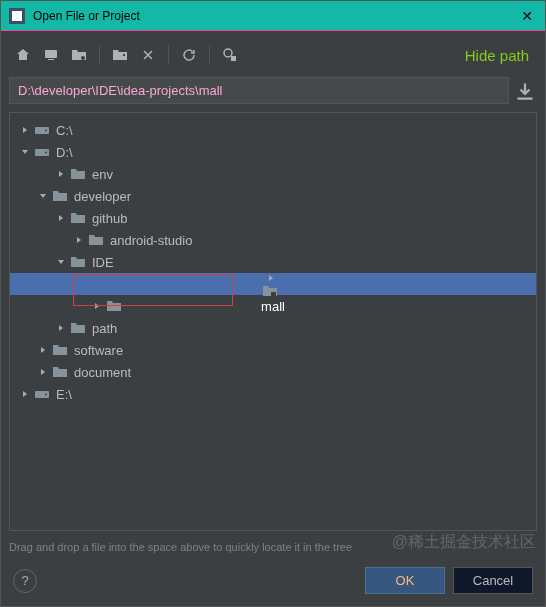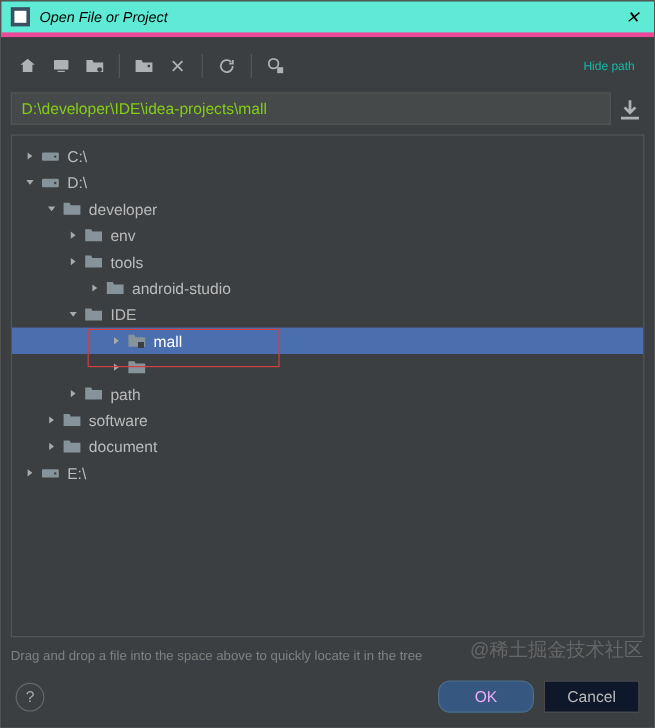--- a/index.html
+++ b/index.html
@@ -1,46 +1,46 @@
 <!DOCTYPE html>
 <html><head>
 <meta charset="utf-8">
 <style>
 * { margin: 0; padding: 0; box-sizing: border-box; font-family: "Segoe UI", Arial, sans-serif; }
 body { background: #2b2b2b; width: 546px; height: 607px; overflow: hidden; border: 1px solid #555; }
-.titlebar { background: #5eead4; height: 30px; display: flex; align-items: center; padding: 0 8px; border-bottom: 4px solid #ec4899; font-style: italic; }
+.titlebar { background: #14b8a6; height: 30px; display: flex; align-items: center; padding: 0 8px; border-bottom: 1px solid #ec4899; }
 .titlebar-icon { width: 16px; height: 16px; background: #3b5163; margin-right: 8px; position: relative; }
 .titlebar-icon::after { content: ""; position: absolute; inset: 3px; background: #fff; }
 .titlebar-title { flex: 1; font-size: 12px; color: #000; }
 .titlebar-close { font-size: 14px; color: #000; cursor: pointer; padding: 0 4px; }
 .content { background: #3c3f41; padding: 8px; height: calc(100% - 30px); display: flex; flex-direction: column; }
 .toolbar { display: flex; align-items: center; gap: 4px; padding: 4px 2px; }
 .tool-btn { width: 24px; height: 24px; display: flex; align-items: center; justify-content: center; color: #afb1b3; cursor: pointer; }
 .tool-btn svg { width: 16px; height: 16px; }
 .tool-sep { width: 1px; height: 20px; background: #555; margin: 0 4px; }
-.hide-path { margin-left: auto; color: #14b8a6; font-size: 10px; cursor: pointer; padding-right: 6px; }
+.hide-path { margin-left: auto; color: #84cc16; font-size: 15px; cursor: pointer; padding-right: 6px; }
 .path-row { display: flex; align-items: center; margin-top: 6px; gap: 4px; }
-.path-input { flex: 1; background: #45494a; border: 1px solid #555; color: #84cc16; font-size: 13px; padding: 5px 8px; outline: none; }
+.path-input { flex: 1; background: #45494a; border: 1px solid #555; color: #f9a8d4; font-size: 13px; padding: 5px 8px; outline: none; }
 .download-btn { width: 24px; height: 24px; display: flex; align-items: center; justify-content: center; color: #afb1b3; cursor: pointer; }
 .tree { flex: 1; background: #3c3f41; border: 1px solid #555; margin-top: 8px; overflow: auto; padding: 6px 0; }
 .tree-row { display: flex; align-items: center; height: 22px; font-size: 13px; color: #bbb; cursor: pointer; white-space: nowrap; }
-.tree-row.selected { background: #4b6eaf; color: #fff; }
+.tree-row.selected { background: #4b6eaf; color: #fff; flex-direction: column; }
 .arrow { width: 10px; height: 10px; margin-right: 4px; flex-shrink: 0; }
 .arrow svg { width: 10px; height: 10px; display: block; }
 .folder-ico { width: 16px; height: 16px; margin-right: 6px; flex-shrink: 0; }
 .folder-ico svg { width: 16px; height: 16px; display: block; }
 .indent { display: inline-block; flex-shrink: 0; }
 .highlight-box { position: absolute; border: 1px solid #d04040; pointer-events: none; }
 .tree-wrap { position: relative; }
 .hint { text-align: left; font-size: 11px; color: #808080; padding: 10px 0 6px; }
 .footer { display: flex; align-items: center; padding: 8px 4px 4px; gap: 8px; }
 .help-btn { width: 24px; height: 24px; border-radius: 50%; border: 1px solid #666; color: #aaa; display: flex; align-items: center; justify-content: center; font-size: 13px; cursor: pointer; }
 .spacer { flex: 1; }
 .btn { min-width: 80px; padding: 5px 16px; font-size: 13px; border: 1px solid #555; background: #0f172a; color: #bbb; cursor: pointer; }
-.btn.primary { background: #365880; border-color: #4a708b; color: #f0abfc; border-radius: 10px; }
+.btn.primary { background: #365880; border-color: #4a708b; color: #fdba74; }
 .watermark { position: absolute; right: 10px; bottom: 54px; font-size: 16px; color: #666; }
 </style>
 </head>
 <body>
 
 <div class="titlebar">
   <span class="titlebar-icon"></span>
   <span class="titlebar-title">Open File or Project</span>
   <span class="titlebar-close">✕</span>
 </div>
@@ -128,20 +128,34 @@
           </span>
           <span class="folder-ico">
             <svg viewBox="0 0 16 16">
               <rect x="1" y="5" width="14" height="7" rx="1" fill="#87939a"></rect>
               <circle cx="12" cy="8.5" r="1" fill="#3c3f41"></circle>
             </svg>
           </span>
           <span>D:\</span>
         </div>
         <div class="tree-row">
+          <span class="indent" style="width:46px"></span>
+          <span class="arrow">
+            <svg viewBox="0 0 10 10">
+              <path d="M3 2l4 3-4 3z" fill="#aaa"></path>
+            </svg>
+          </span>
+          <span class="folder-ico">
+            <svg viewBox="0 0 16 16">
+              <path d="M1 3h5l1 2h8v8H1z" fill="#87939a"></path>
+            </svg>
+          </span>
+          <span>env</span>
+        </div>
+        <div class="tree-row">
           <span class="indent" style="width:28px"></span>
           <span class="arrow">
             <svg viewBox="0 0 10 10">
               <path d="M2 3l3 4 3-4z" fill="#aaa"></path>
             </svg>
           </span>
           <span class="folder-ico">
             <svg viewBox="0 0 16 16">
               <path d="M1 3h5l1 2h8v8H1z" fill="#87939a"></path>
             </svg>
@@ -153,35 +167,21 @@
           <span class="arrow">
             <svg viewBox="0 0 10 10">
               <path d="M3 2l4 3-4 3z" fill="#aaa"></path>
             </svg>
           </span>
           <span class="folder-ico">
             <svg viewBox="0 0 16 16">
               <path d="M1 3h5l1 2h8v8H1z" fill="#87939a"></path>
             </svg>
           </span>
-          <span>env</span>
-        </div>
-        <div class="tree-row">
-          <span class="indent" style="width:46px"></span>
-          <span class="arrow">
-            <svg viewBox="0 0 10 10">
-              <path d="M3 2l4 3-4 3z" fill="#aaa"></path>
-            </svg>
-          </span>
-          <span class="folder-ico">
-            <svg viewBox="0 0 16 16">
-              <path d="M1 3h5l1 2h8v8H1z" fill="#87939a"></path>
-            </svg>
-          </span>
-          <span>tools</span>
+          <span>github</span>
         </div>
         <div class="tree-row">
           <span class="indent" style="width:64px"></span>
           <span class="arrow">
             <svg viewBox="0 0 10 10">
               <path d="M3 2l4 3-4 3z" fill="#aaa"></path>
             </svg>
           </span>
           <span class="folder-ico">
             <svg viewBox="0 0 16 16">

